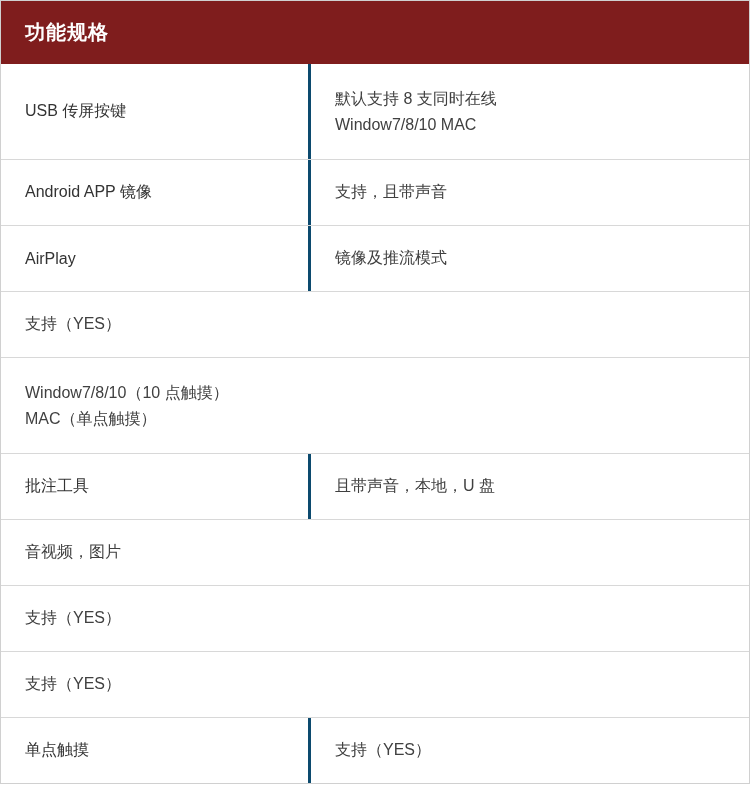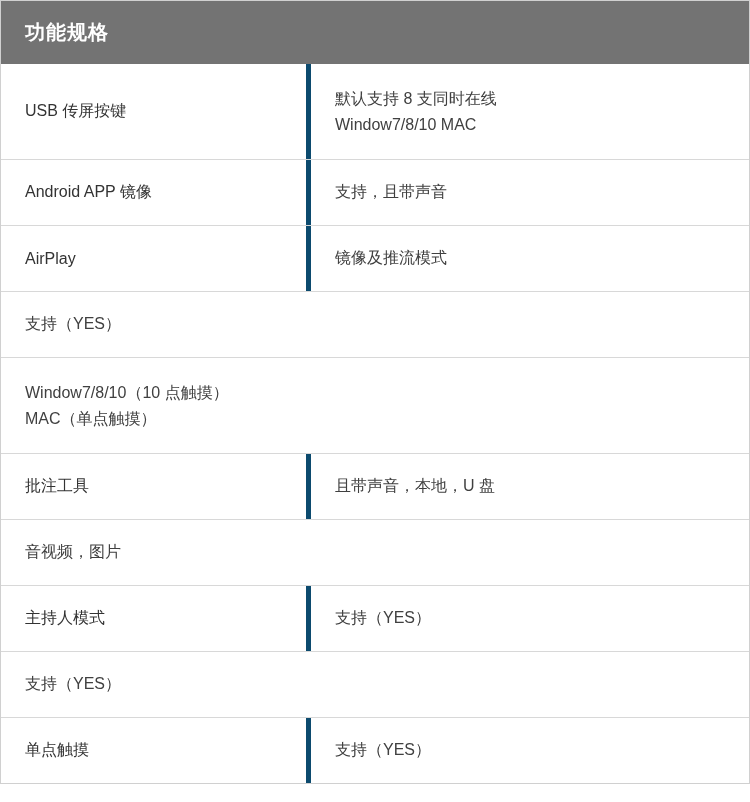--- a/index.html
+++ b/index.html
@@ -15,21 +15,21 @@
       background: #ffffff;
     }
 
     .table-container {
       width: 750px;
       border: 1px solid #d0d0d0;
       overflow: hidden;
     }
 
     .table-header {
-      background-color: #737373;
+      background-color: #7f1d1d;
       padding: 18px 24px;
     }
 
     .table-header-text {
       color: #ffffff;
       font-size: 20px;
       font-weight: bold;
       letter-spacing: 1px;
     }
 
@@ -46,21 +46,21 @@
     .table-row:last-child {
       border-bottom: none;
     }
 
     .cell-label {
       width: 310px;
       min-width: 310px;
       padding: 22px 24px;
       font-size: 16px;
       color: #333333;
-      border-right: 5px solid #0c4a6e;
+      border-right: 3px solid #0c4a6e;
       display: flex;
       align-items: center;
     }
 
     .cell-value {
       flex: 1;
       padding: 22px 24px;
       font-size: 16px;
       color: #404040;
       display: flex;
@@ -111,21 +111,20 @@
         </div>
       </div>
       <div class="table-row">
         <div class="cell-label">批注工具</div>
         <div class="cell-value">且带声音，本地，U 盘</div>
       </div>
       <div class="table-row">
         <div class="cell-value">音视频，图片</div>
       </div>
       <div class="table-row">
-        <div class="cell-label">主持人模式</div>
         <div class="cell-value">支持（YES）</div>
       </div>
       <div class="table-row">
         <div class="cell-value">支持（YES）</div>
       </div>
       <div class="table-row">
         <div class="cell-label">单点触摸</div>
         <div class="cell-value">支持（YES）</div>
       </div>
     </div>

